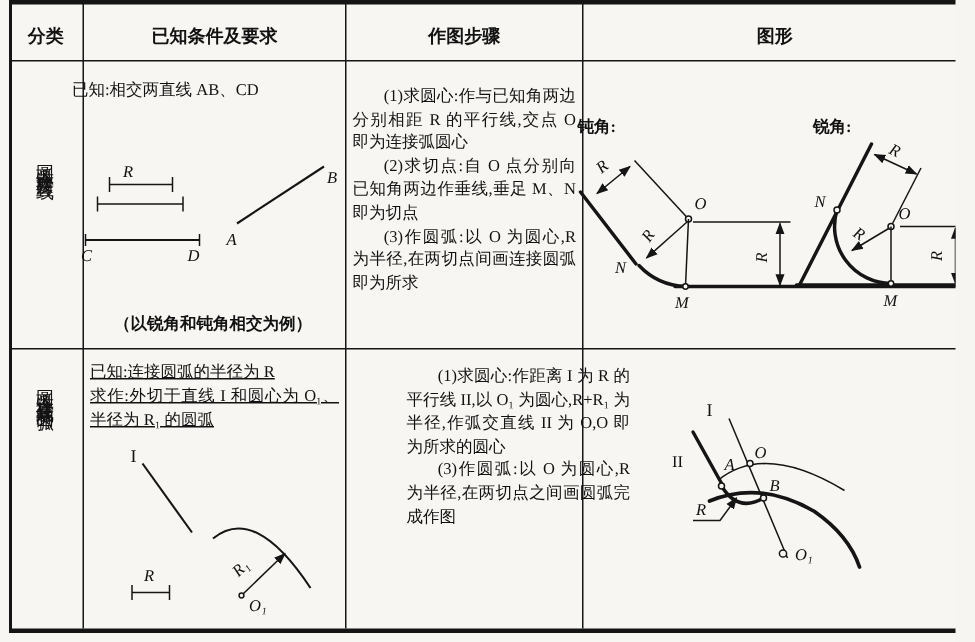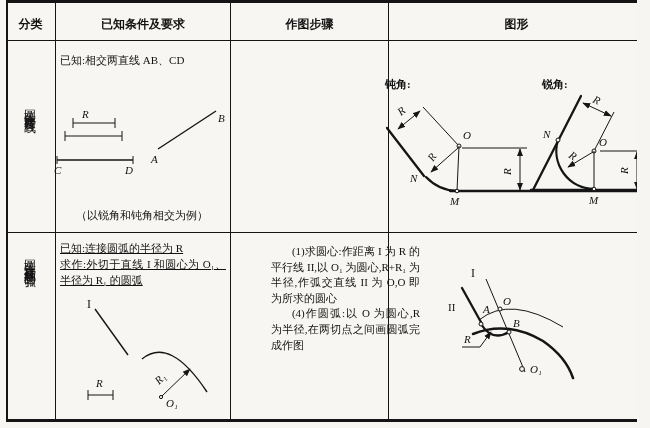--- a/index.html
+++ b/index.html
@@ -41,21 +41,21 @@
   <div class="vline" style="left:388px;top:2px;width:1px;height:417px;"></div>
 
   <div class="hdr" style="left:6px;width:49px;">分类</div>
   <div class="hdr" style="left:56px;width:174px;">已知条件及要求</div>
   <div class="hdr" style="left:389px;width:255px;">图形</div>
   <div class="hdr" style="left:231px;width:157px;">作图步骤</div>
 
   <div class="vertical" style="left:22px;top:100px;height:140px;">圆弧连接两直线</div>
   <div class="vertical" style="left:22px;top:250px;height:160px;">圆弧连接直线和圆弧</div>
 
-  <div class="cellt known" style="left:60px;top:52px;width:166px;">
+  <div class="cellt known" style="left:48px;top:52px;width:166px;">
     <p>已知:相交两直线 AB、CD</p>
   </div>
 
   <svg style="left:54px;top:100px;" width="176" height="104" viewBox="0 0 176 104">
     <text class="it" x="28" y="18">R</text>
     <g class="dim">
       <line x1="19" y1="23" x2="61" y2="23"></line>
         <line x1="19" y1="18" x2="19" y2="28"></line>
         <line x1="61" y1="18" x2="61" y2="28"></line>
     </g>
@@ -66,22 +66,27 @@
     </g>
     <line class="thin" x1="3" y1="60" x2="79" y2="60" style="stroke-width:1.4"></line>
     <line class="thin" x1="3" y1="56" x2="3" y2="64"></line>
     <line class="thin" x1="79" y1="56" x2="79" y2="64"></line>
     <text class="it" x="0" y="74">C</text>
     <text class="it" x="71" y="74">D</text>
     <line class="thin" x1="104" y1="49" x2="162" y2="11" style="stroke-width:1.4"></line>
     <text class="it" x="97" y="63">A</text>
     <text class="it" x="164" y="22">B</text>
   </svg>
-  <div class="caption" style="left:56px;top:208px;width:172px;">（以锐角和钝角相交为例）</div>
+  <div class="caption" style="left:56px;top:208px;width:172px;font-weight:bold;">（以锐角和钝角相交为例）</div>
 
+  <div class="cellt steps" style="left:235px;top:57px;width:149px;">
+    <p>(1)求圆心:作与已知角两边分别相距 R 的平行线,交点 O 即为连接弧圆心</p>
+    <p>(2)求切点:自 O 点分别向已知角两边作垂线,垂足 M、N 即为切点</p>
+    <p>(3)作圆弧:以 O 为圆心,R 为半径,在两切点间画连接圆弧即为所求</p>
+  </div>
 
   <svg style="left:380px;top:58px;" width="266" height="150" viewBox="0 0 266 150">
     <defs>
       <marker id="ah2" viewBox="0 0 10 10" refX="9" refY="5" markerWidth="8" markerHeight="8" orient="auto-start-reverse">
         <path class="ah" d="M0,1.2 L10,5 L0,8.8 z"></path>
       </marker>
     </defs>
 
     <g>
       <text class="cjk" x="5" y="30">钝角:</text>
@@ -148,21 +153,21 @@
     <text class="it" x="42" y="97">R</text>
     <g class="dim">
       <line x1="34" y1="105" x2="59" y2="105"></line>
         <line x1="34" y1="100" x2="34" y2="110"></line>
         <line x1="59" y1="100" x2="59" y2="110"></line>
     </g>
   </svg>
 
   <div class="cellt steps" style="left:235px;top:244px;width:149px;margin-left:36px;">
     <p>(1)求圆心:作距离 I 为 R 的平行线 II,以 O₁ 为圆心,R+R₁ 为半径,作弧交直线 II 为 O,O 即为所求的圆心</p>
-    <p>(4)作圆弧:以 O 为圆心,R 为半径,在两切点之间画圆弧完成作图</p>
+    <p>(3)作圆弧:以 O 为圆心,R 为半径,在两切点之间画圆弧完成作图</p>
   </div>
 
   <svg style="left:440px;top:255px;" width="200" height="160" viewBox="0 0 200 160">
     <defs>
       <marker id="ah4" viewBox="0 0 10 10" refX="9" refY="5" markerWidth="8" markerHeight="8" orient="auto-start-reverse">
         <path class="ah" d="M0,1.2 L10,5 L0,8.8 z"></path>
       </marker>
     </defs>
     <text x="31" y="22" style="font-size:12px;">I</text>
     <line class="thin" x1="46" y1="24" x2="85" y2="117"></line>

